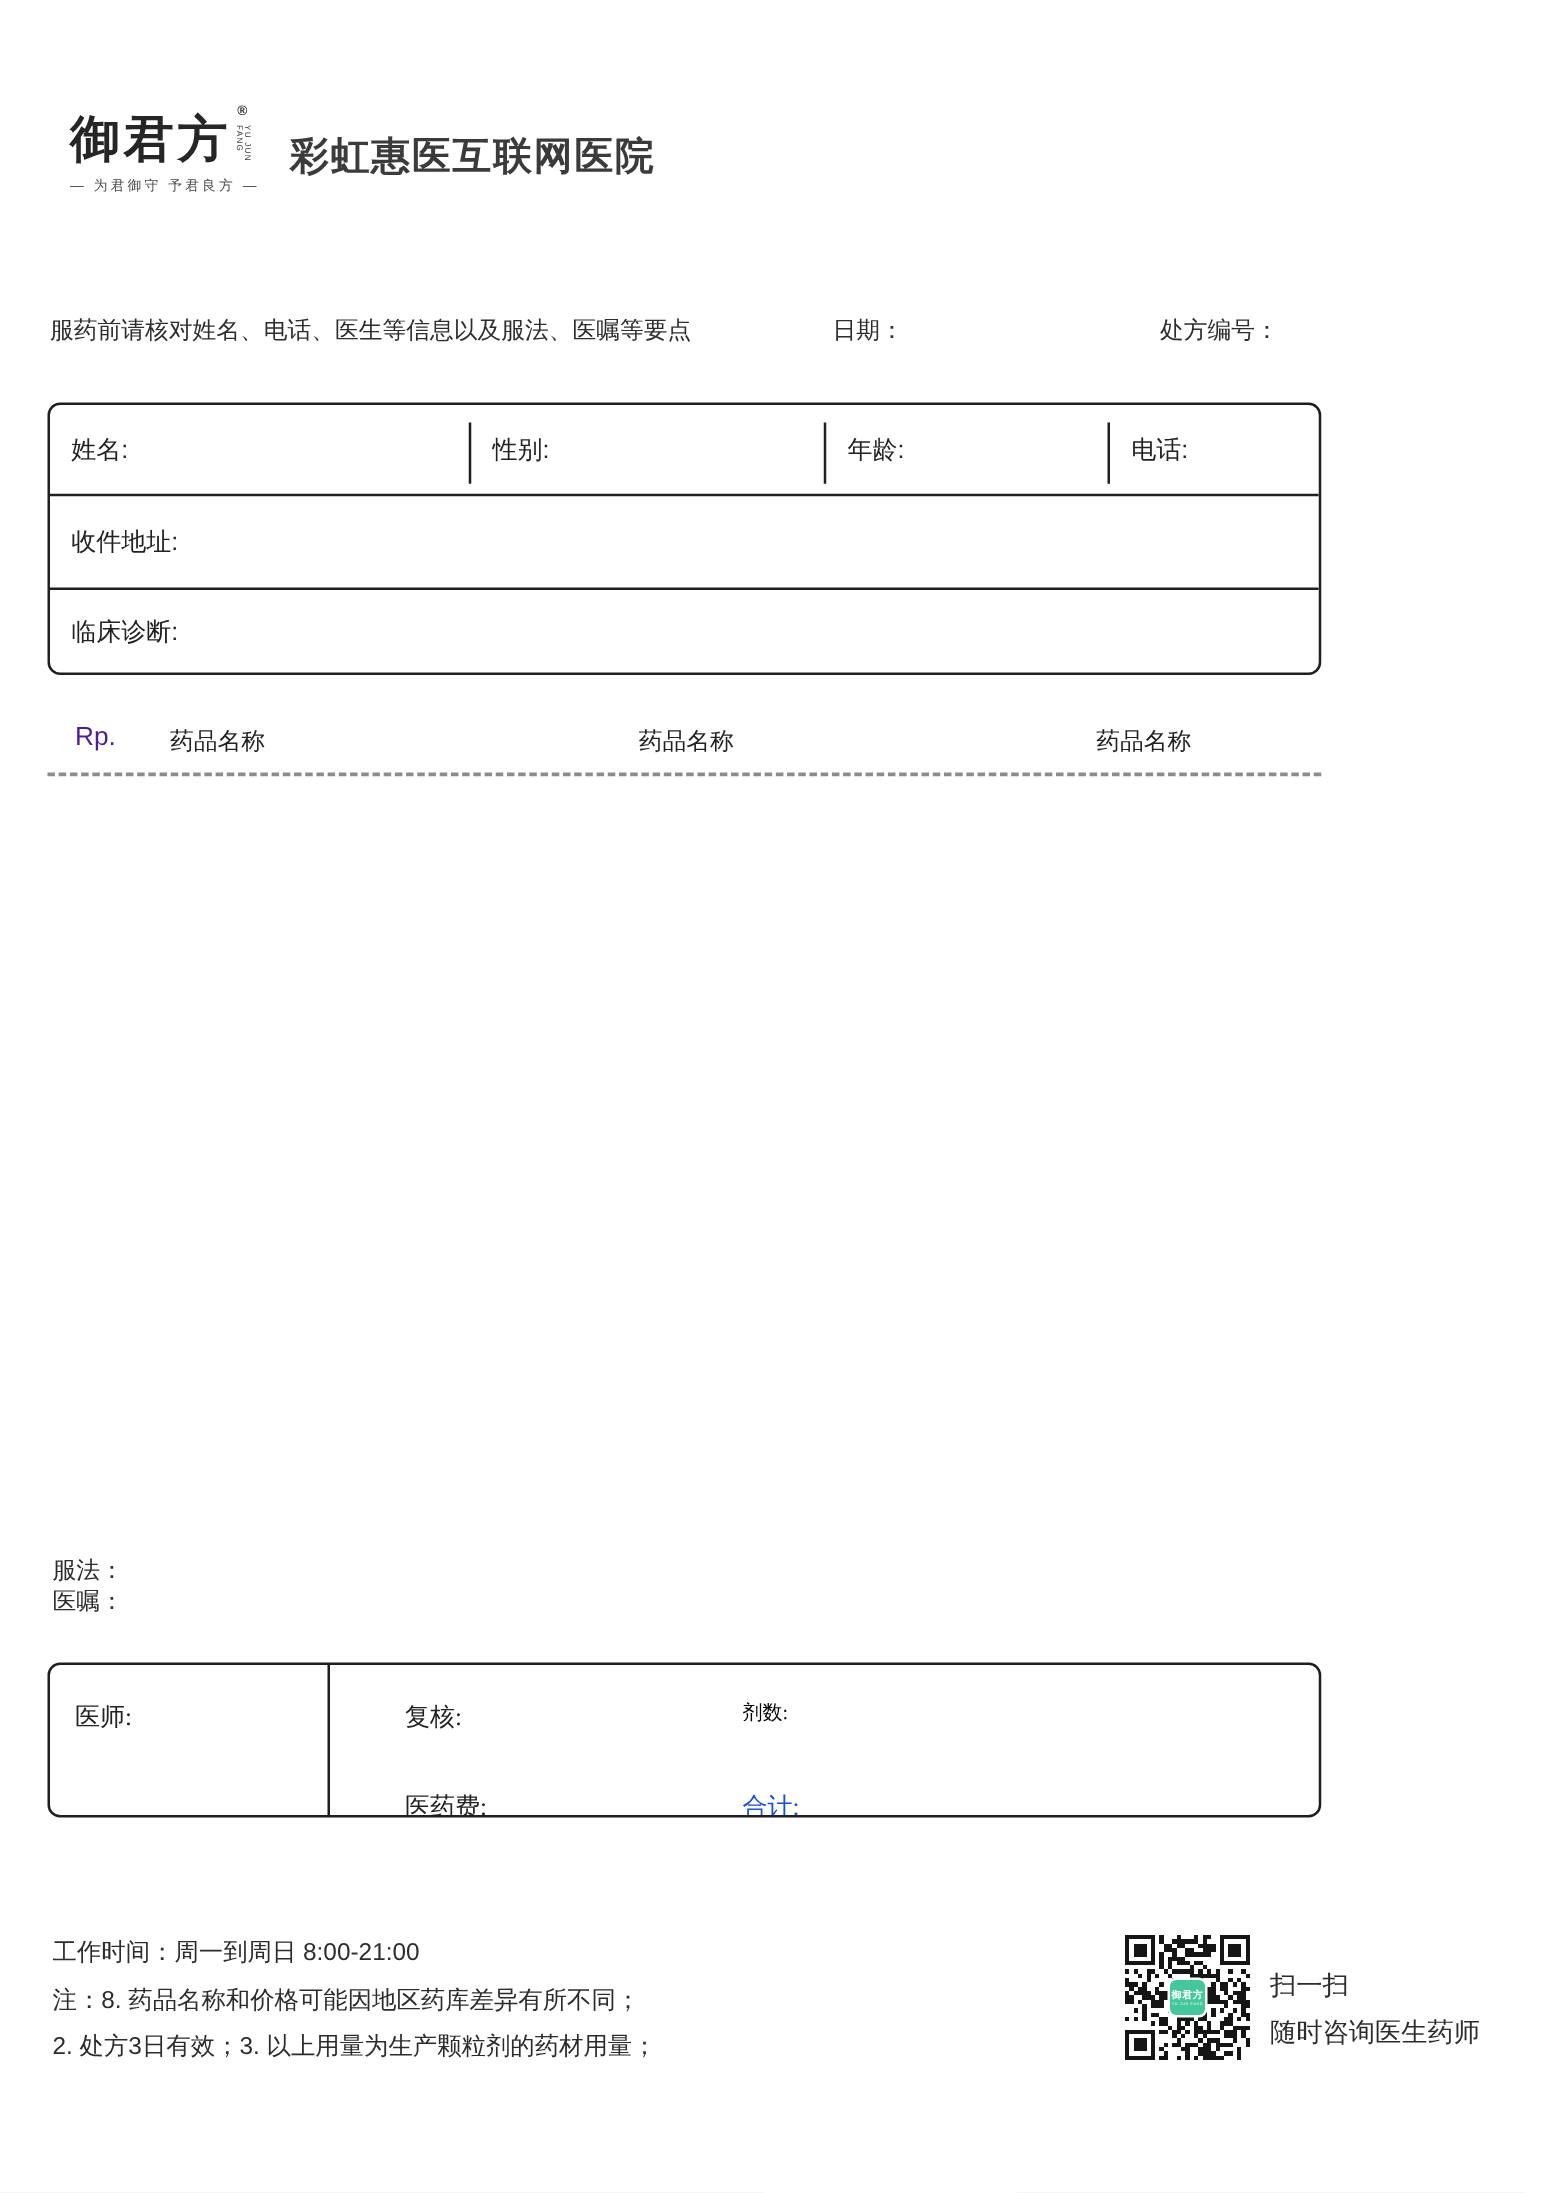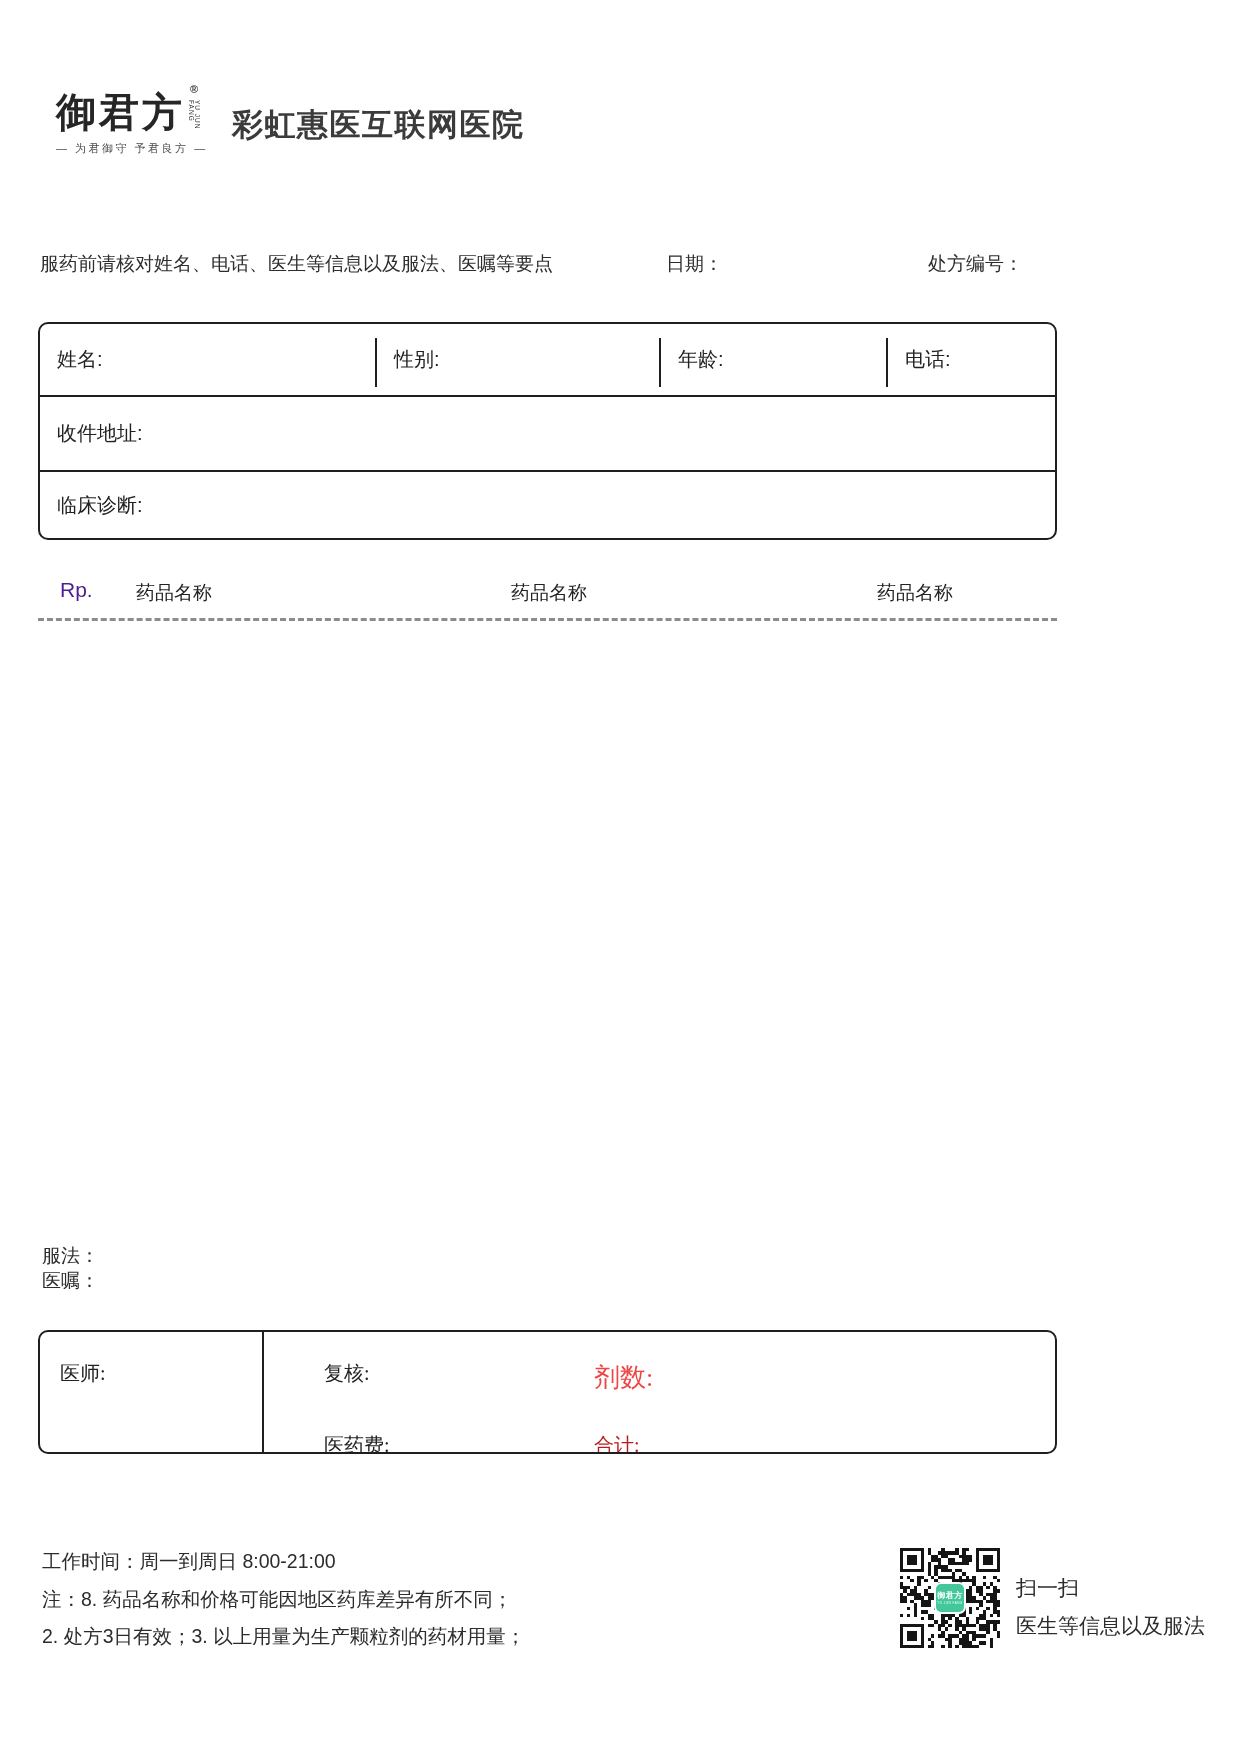--- a/index.html
+++ b/index.html
@@ -57,23 +57,23 @@
   .usage-label  { position:absolute; left:42px; top:1215px; font-size:19px; color:#2d2d2d;margin-top:28px; }
   .advice-label { position:absolute; left:42px; top:1268px; font-size:19px; color:#2d2d2d; }
   
   .sign-box {
     position:absolute; left:38px; top:1330px; width:1019px; height:124px;
     border:2.5px solid #1f1f1f; border-radius:10px; overflow:hidden; display:flex;font-family:Liberation Serif, serif;
   }
   .sign-left { width:224px; border-right:2px solid #1f1f1f; padding:28px 0 0 20px; font-size:20px; color:#222; }
   .sign-right { position:relative; flex:1; }
   .review-label { position:absolute; left:60px;  top:28px;  font-size:20px; color:#222; }
-  .dose-label   { position:absolute; left:330px; top:28px;  font-size:26px; color:#ef4444; }
+  .dose-label   { position:absolute; left:330px; top:28px;  font-size:16px; color:#000000; }
   .fee-label    { position:absolute; left:60px;  top:100px; font-size:20px; color:#222; }
-  .total-label  { position:absolute; left:330px; top:100px; font-size:20px; color:#b91c1c; }
+  .total-label  { position:absolute; left:330px; top:100px; font-size:20px; color:#1d4ed8; }
   
   .work-hours { position:absolute; left:42px; top:1548px; font-size:19.5px; color:#2c2c2c; }
   .note-1     { position:absolute; left:42px; top:1586px; font-size:19.5px; color:#2c2c2c; }
   .note-2     { position:absolute; left:42px; top:1623px; font-size:19.5px; color:#2c2c2c; }
   .qr-wrap { position:absolute; left:900px; top:1548px; width:100px; height:100px; }
   .qr-wrap svg { width:100px; height:100px; shape-rendering:crispEdges; display:block; }
   .qr-badge {
     position:absolute; left:34px; top:34px; width:32px; height:32px;
     border-radius:7px; border:2px solid #fff;
     display:flex; flex-direction:column; align-items:center; justify-content:center;
@@ -471,15 +471,15 @@
         <rect x="0" y="22" width="7" height="7" fill="#151515"></rect>
         <rect x="1" y="23" width="5" height="5" fill="#ffffff"></rect>
         <rect x="2" y="24" width="3" height="3" fill="#151515"></rect>
       </svg>
     <div class="qr-badge" id="qr-badge" style="background: rgb(69, 199, 156);">
       <div class="t1">御君方</div>
       <div class="t2">YU JUN FANG</div>
     </div>
   </div>
   <div class="scan-title">扫一扫</div>
-  <div class="scan-subtitle">医生等信息以及服法</div>
+  <div class="scan-subtitle">随时咨询医生药师</div>
 
 </div>
 
 </body></html>

